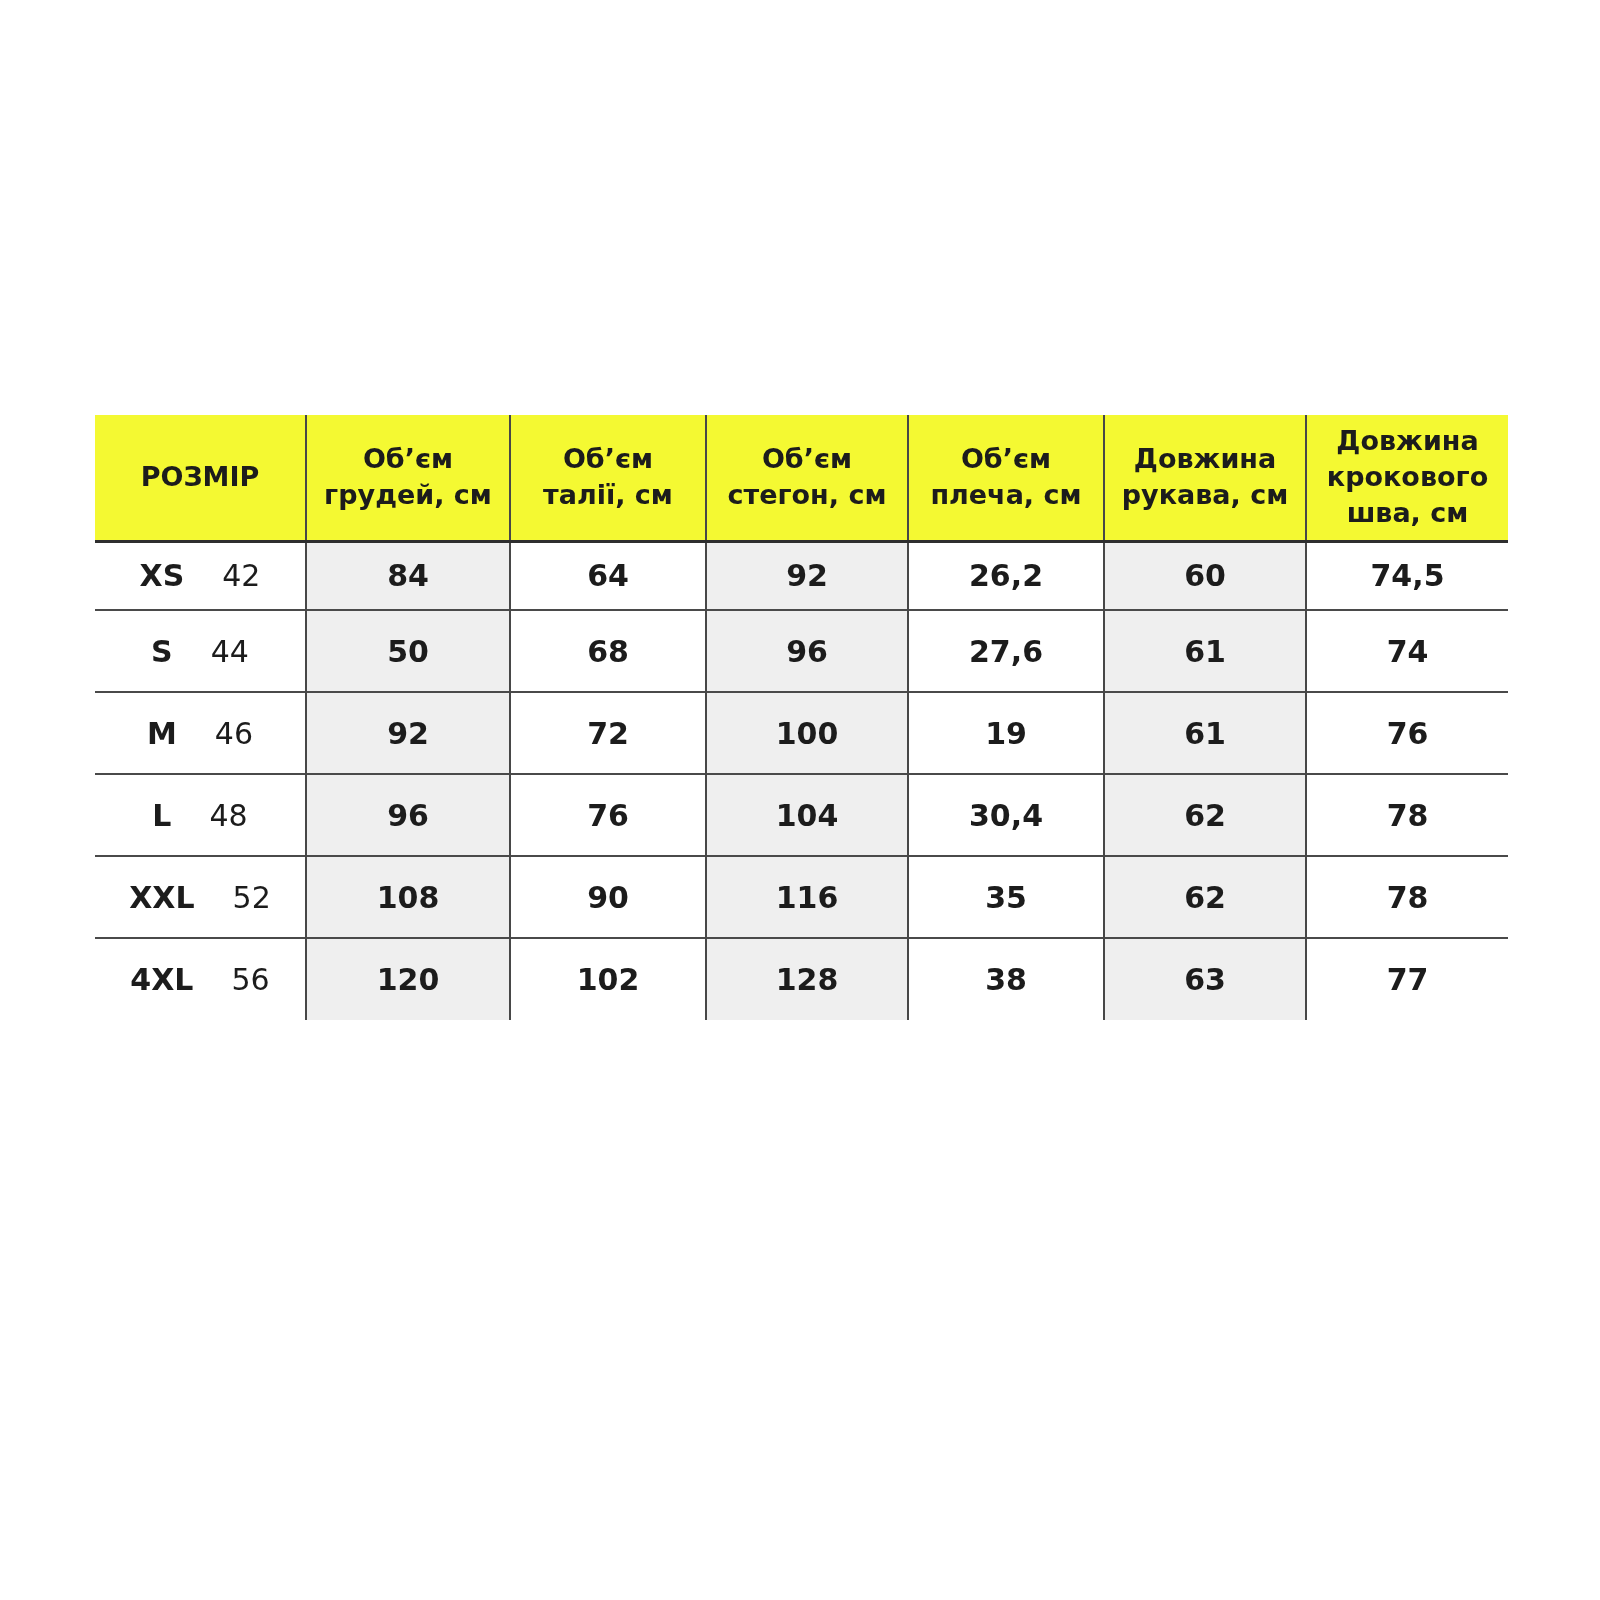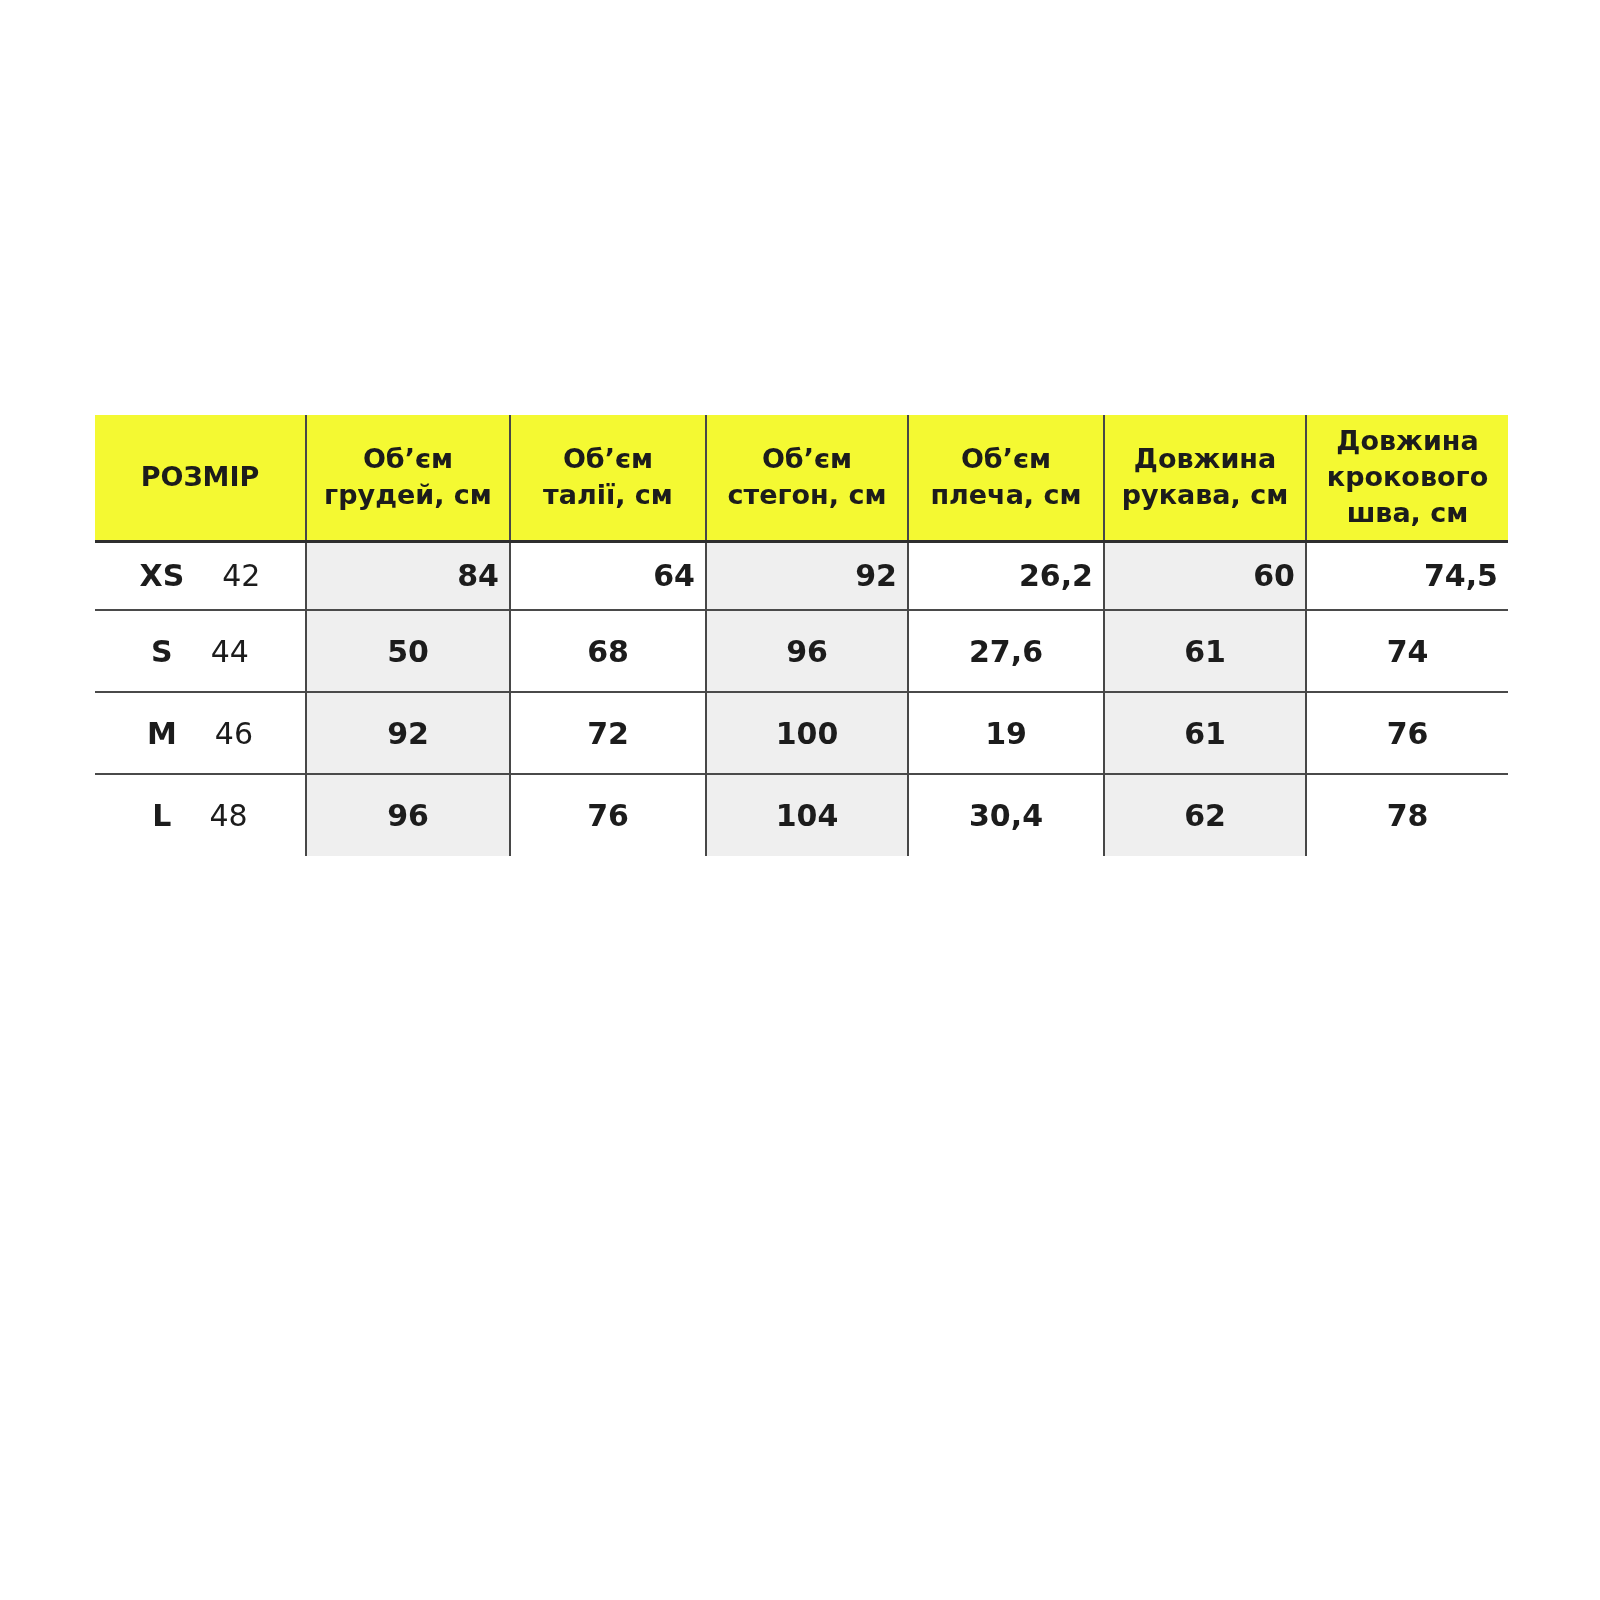--- a/index.html
+++ b/index.html
@@ -58,21 +58,21 @@
     font-weight: 700;
     font-size: 27px;
     line-height: 1.35;
     height: 126px;
   }
   tbody td {
     font-size: 30px;
     font-weight: 700;
     height: 82px;
   }
-  tbody tr:first-child td { height: 69px; text-align: right; }
+  tbody tr:first-child td { height: 69px; }
   tbody tr:not(:first-child) td { border-top: 2px solid var(--hline); }
   
   tbody td:nth-child(2),
   tbody td:nth-child(4),
   tbody td:nth-child(6) {
     background: var(--shaded-bg);
   }
   .size-cell {
     display: flex;
     align-items: center;
@@ -158,16 +158,44 @@
                 <span class="size-number">48</span>
               </div>
             </td>
             <td>96</td>
             <td>76</td>
             <td>104</td>
             <td>30,4</td>
             <td>62</td>
             <td>78</td>
           </tr>
+          <tr>
+            <td>
+              <div class="size-cell">
+                <span class="size-label">XXL</span>
+                <span class="size-number">52</span>
+              </div>
+            </td>
+            <td>108</td>
+            <td>90</td>
+            <td>116</td>
+            <td>35</td>
+            <td>62</td>
+            <td>78</td>
+          </tr>
+          <tr>
+            <td>
+              <div class="size-cell">
+                <span class="size-label">4XL</span>
+                <span class="size-number">56</span>
+              </div>
+            </td>
+            <td>120</td>
+            <td>102</td>
+            <td>128</td>
+            <td>38</td>
+            <td>63</td>
+            <td>77</td>
+          </tr>
         </tbody>
     </table>
   </div>
 </div>
 
 </body></html>

